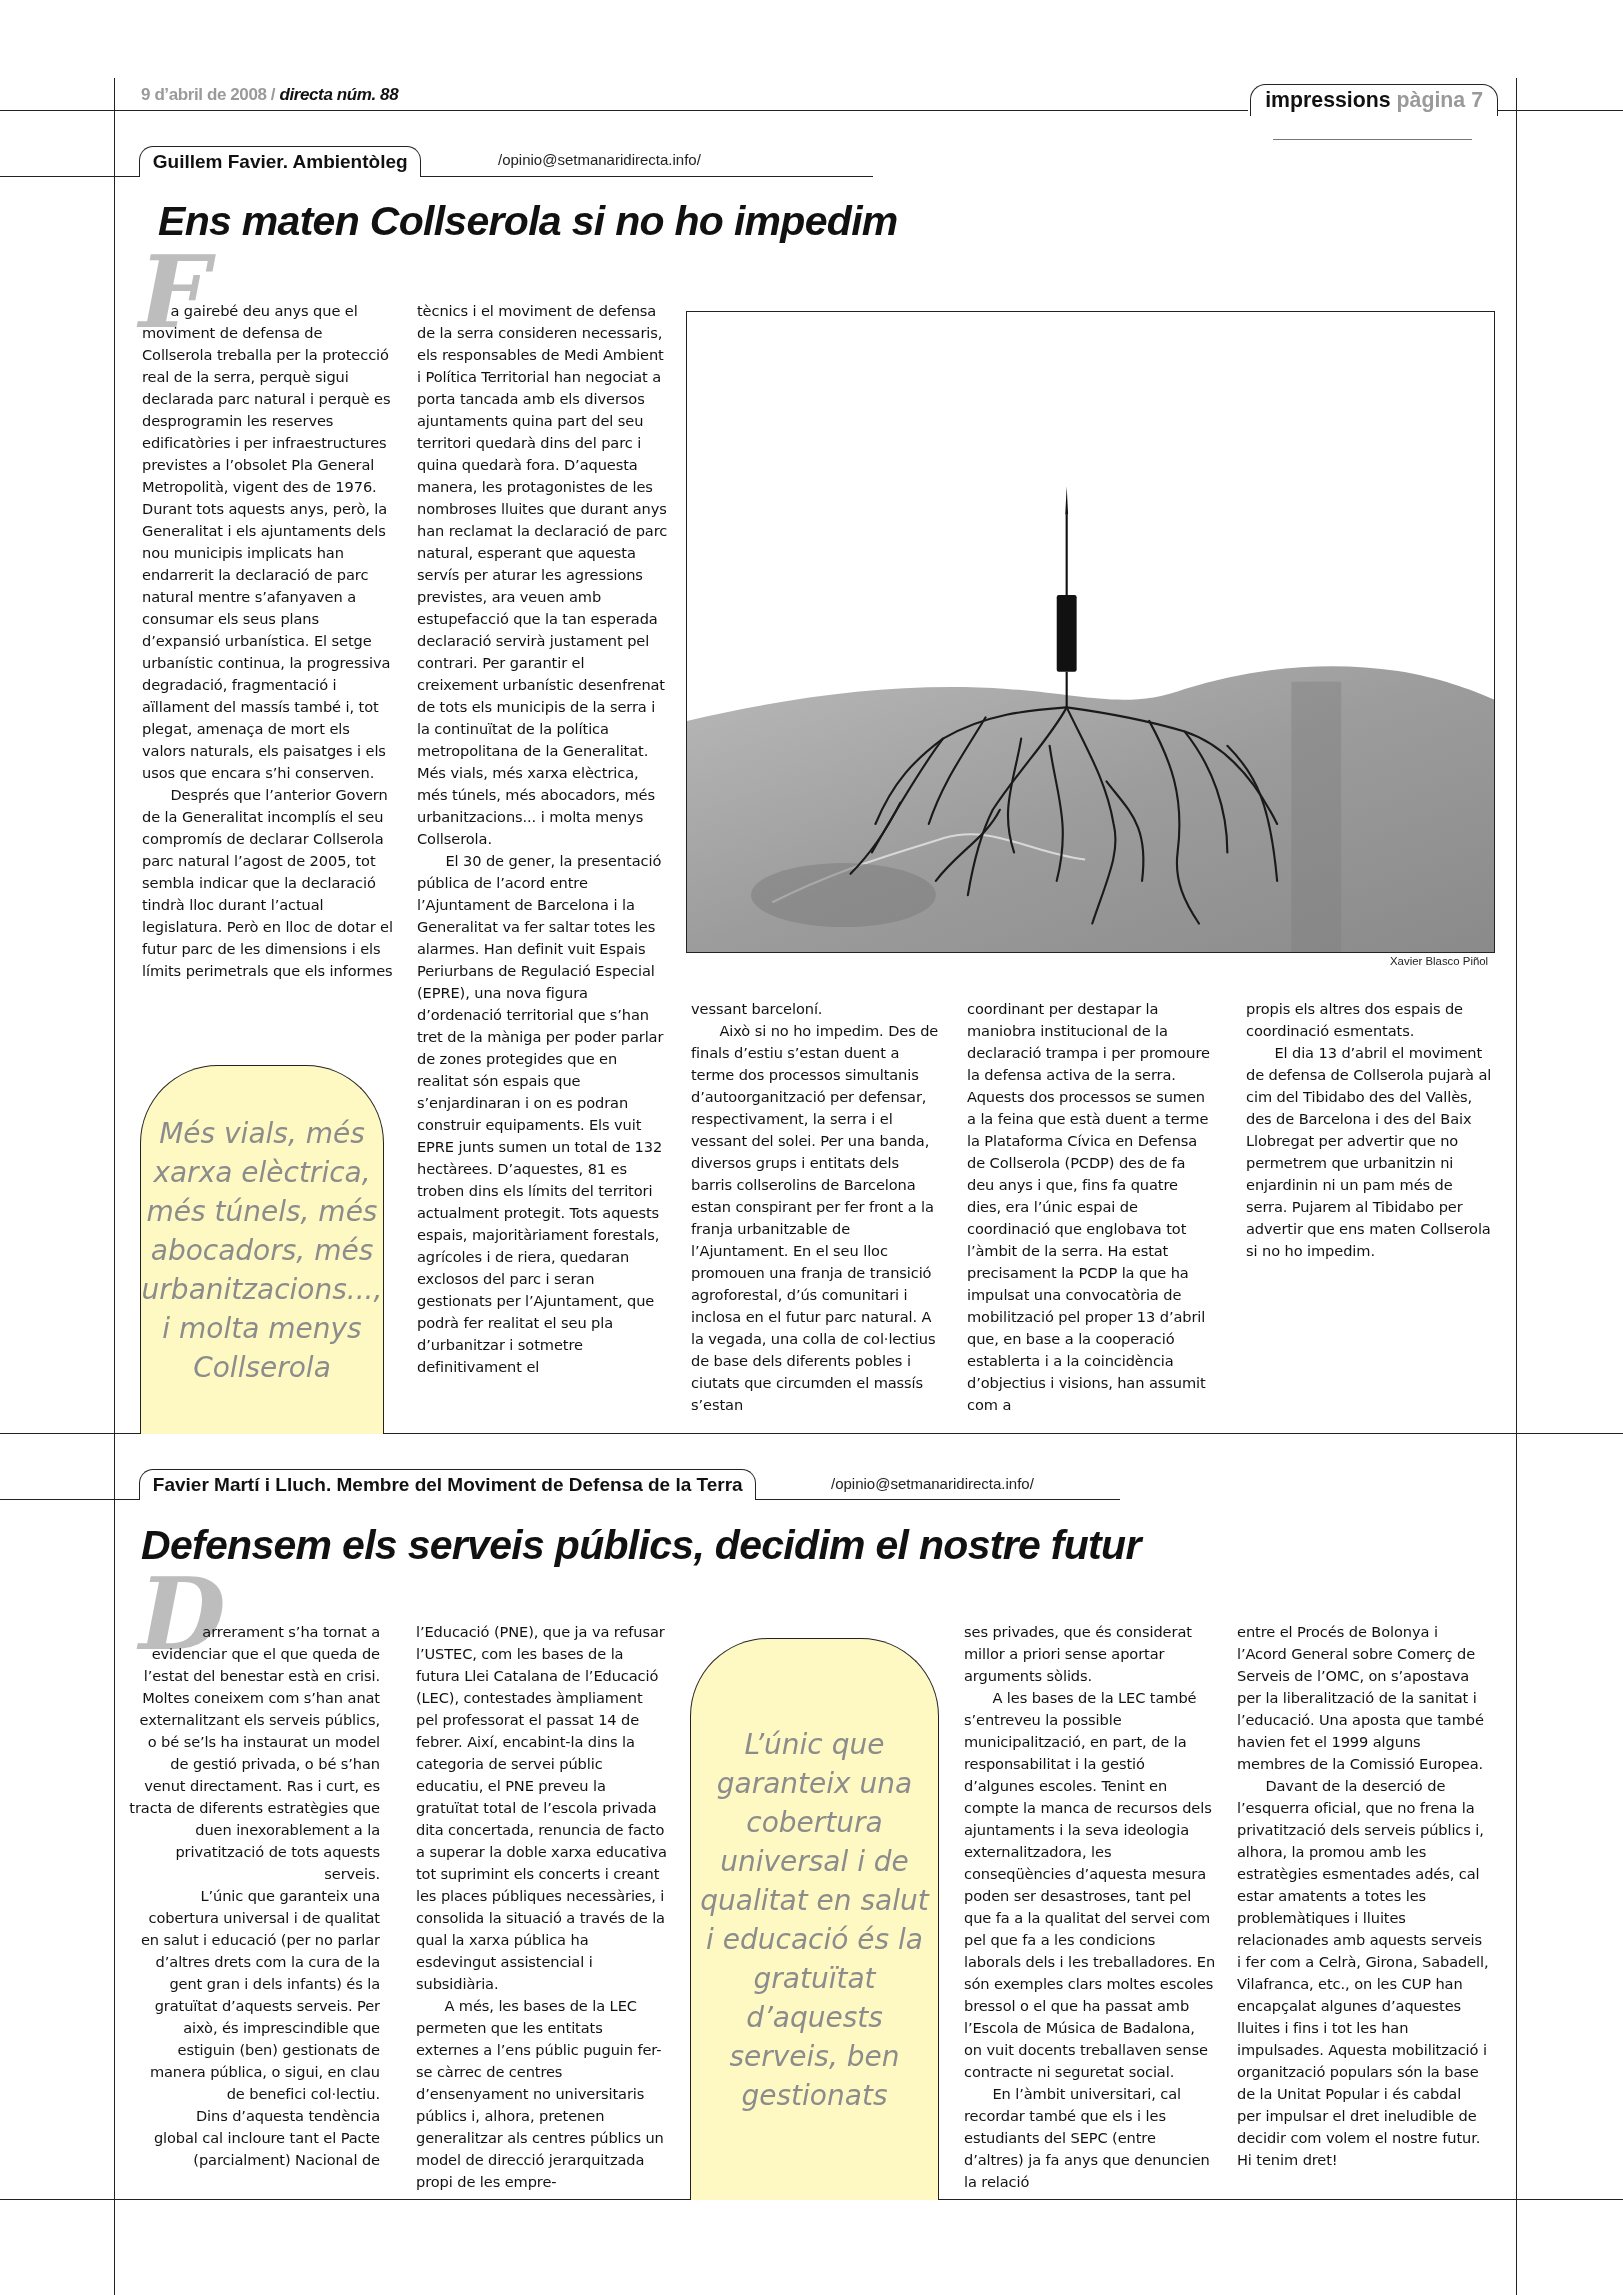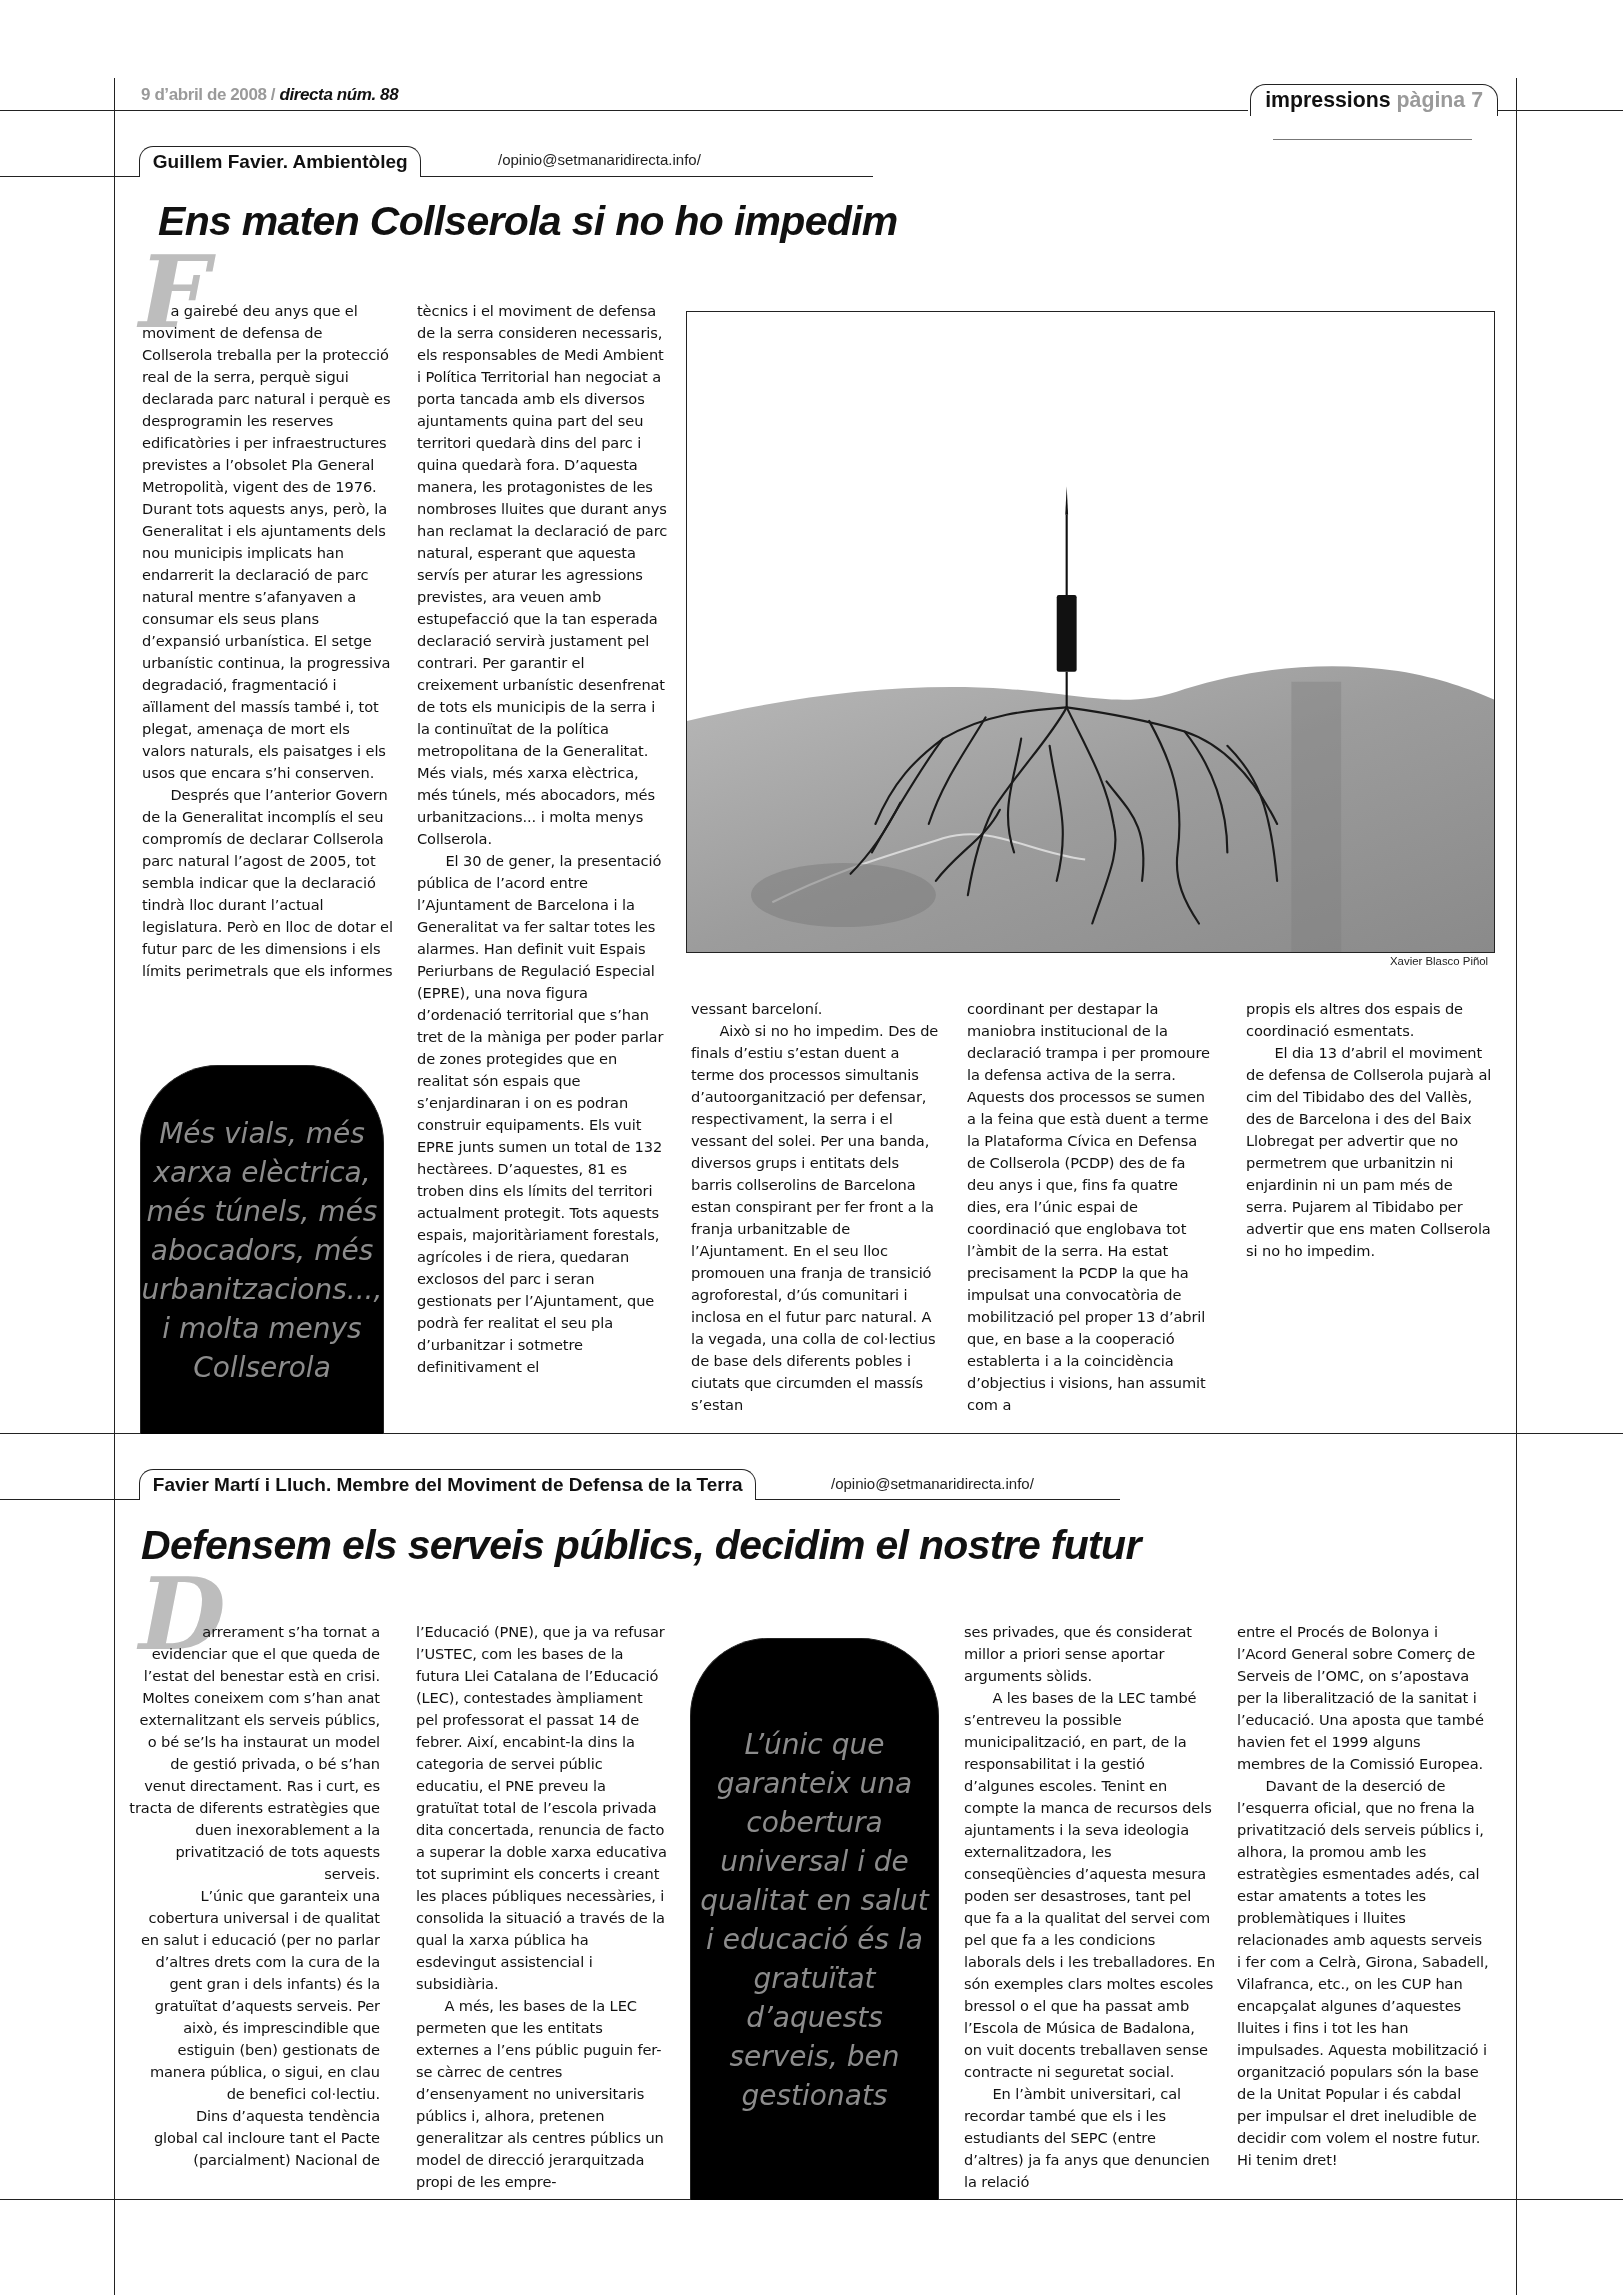--- a/index.html
+++ b/index.html
@@ -35,21 +35,21 @@
   
   .col { position: absolute; font-family: "DejaVu Sans", sans-serif; font-size: 14.6px;
          line-height: 22px; color: #111; letter-spacing: -0.1px; }
   .col p { margin: 0; }
   .col p.indent { text-indent: 28.4px; }
   .dropcap { position: absolute; font-family: "DejaVu Serif", serif; font-style: italic;
              font-weight: bold; font-size: 100px; color: #bdbdbd; line-height: 1; }
 
   
   .pullquote { position: absolute; border: 1.4px solid #222; border-bottom: none;
-               border-radius: 78px 78px 0 0; background: #000000;
+               border-radius: 78px 78px 0 0; background: #fef9c3;
                display: flex; align-items: center; justify-content: center; text-align: center;
                font-family: "DejaVu Sans", sans-serif; font-style: italic; color: #8c8c8c;
                font-size: 28px; line-height: 39px; }
 
   
   .illustration { position: absolute; left: 686px; top: 311px; width: 807px; height: 640px;
                   border: 1.4px solid #222; background: #fff; overflow: hidden; }
   .credit { position: absolute; font-family: "Liberation Sans", sans-serif; font-size: 11.4px; color: #222; }
 </style>
 </head>

